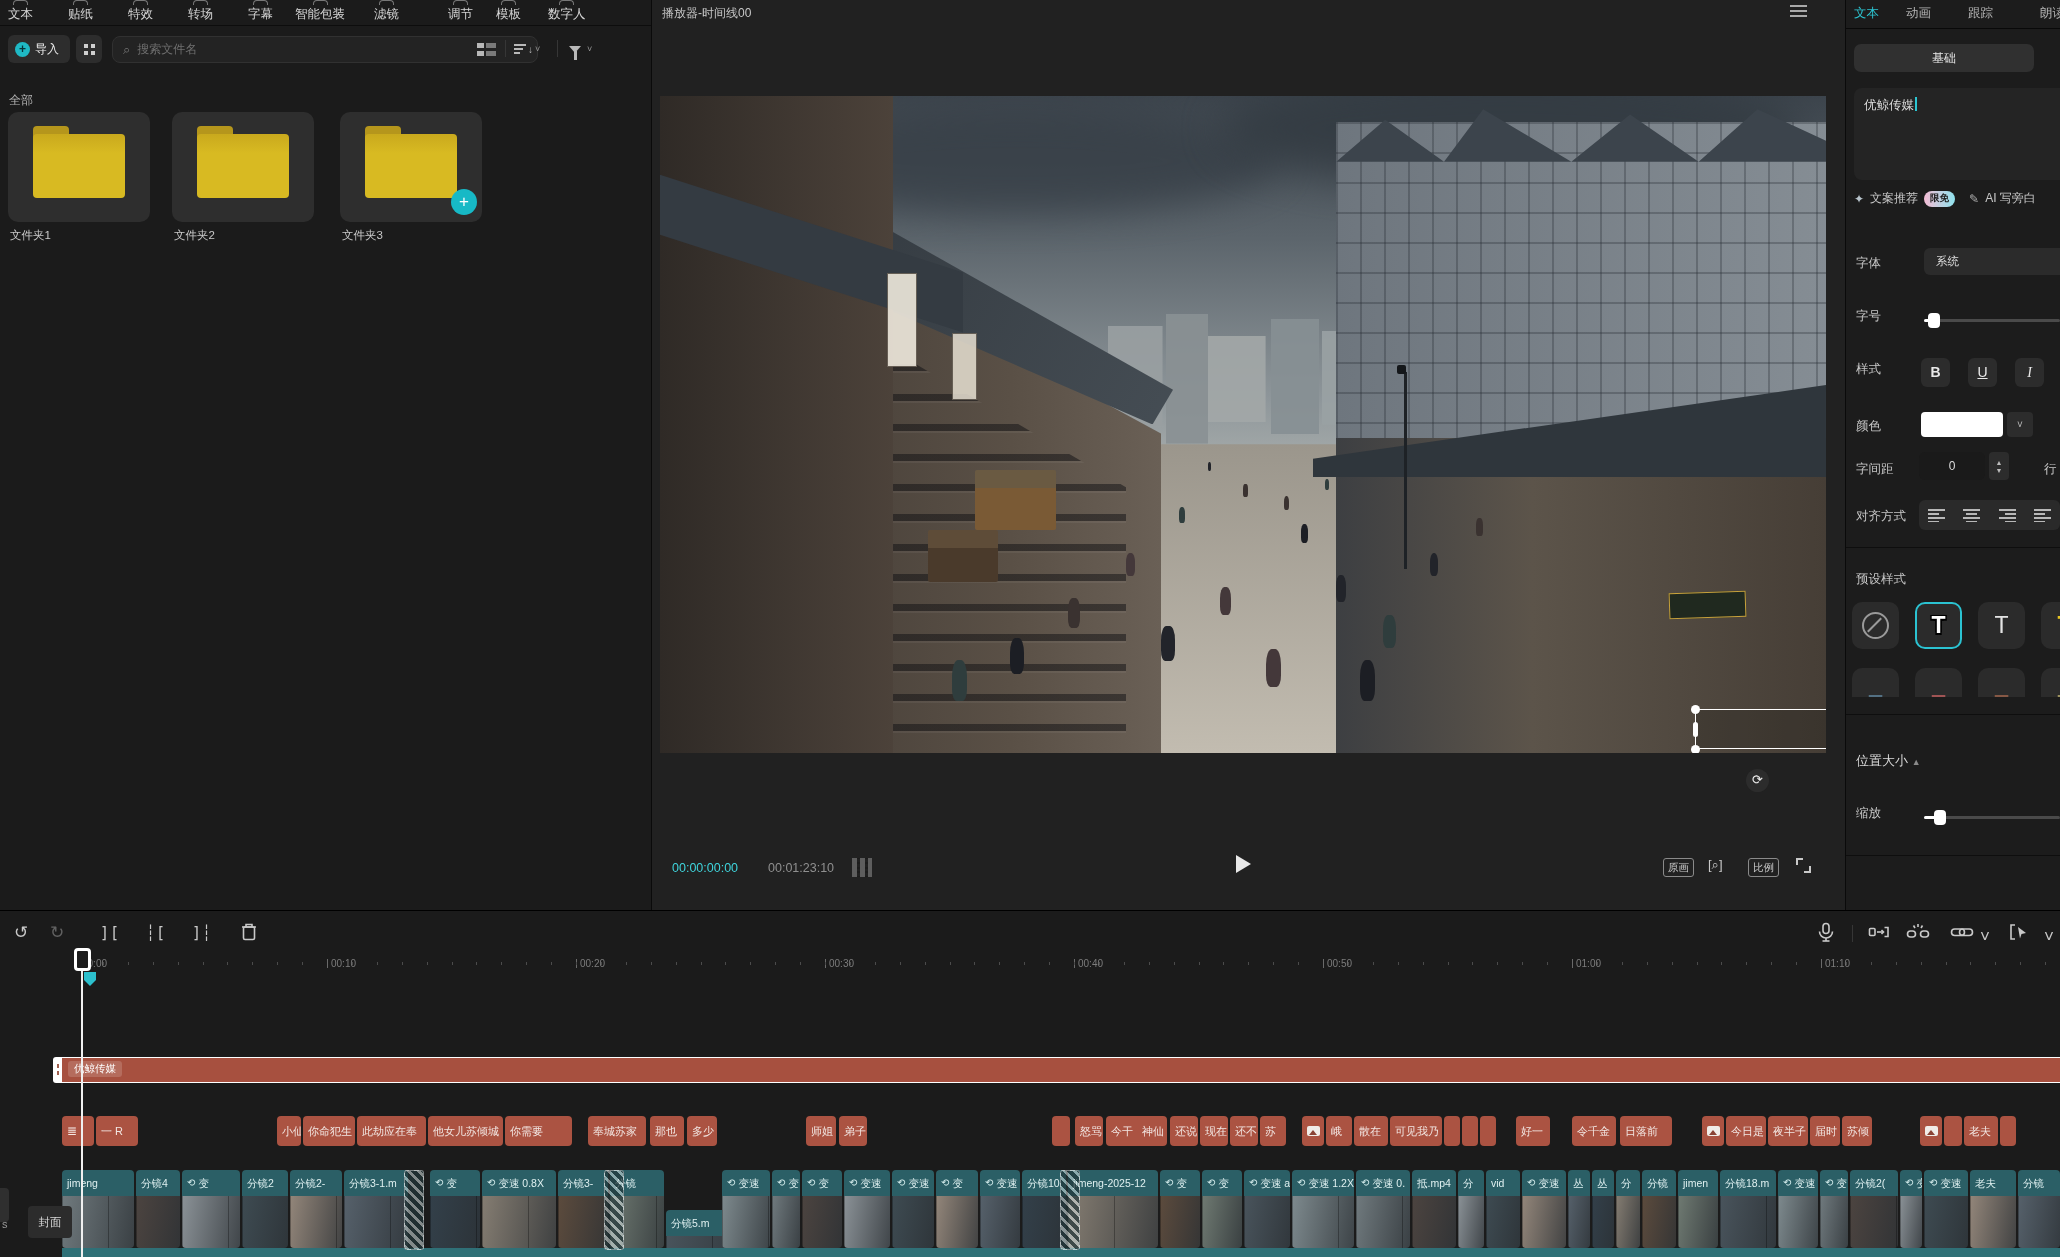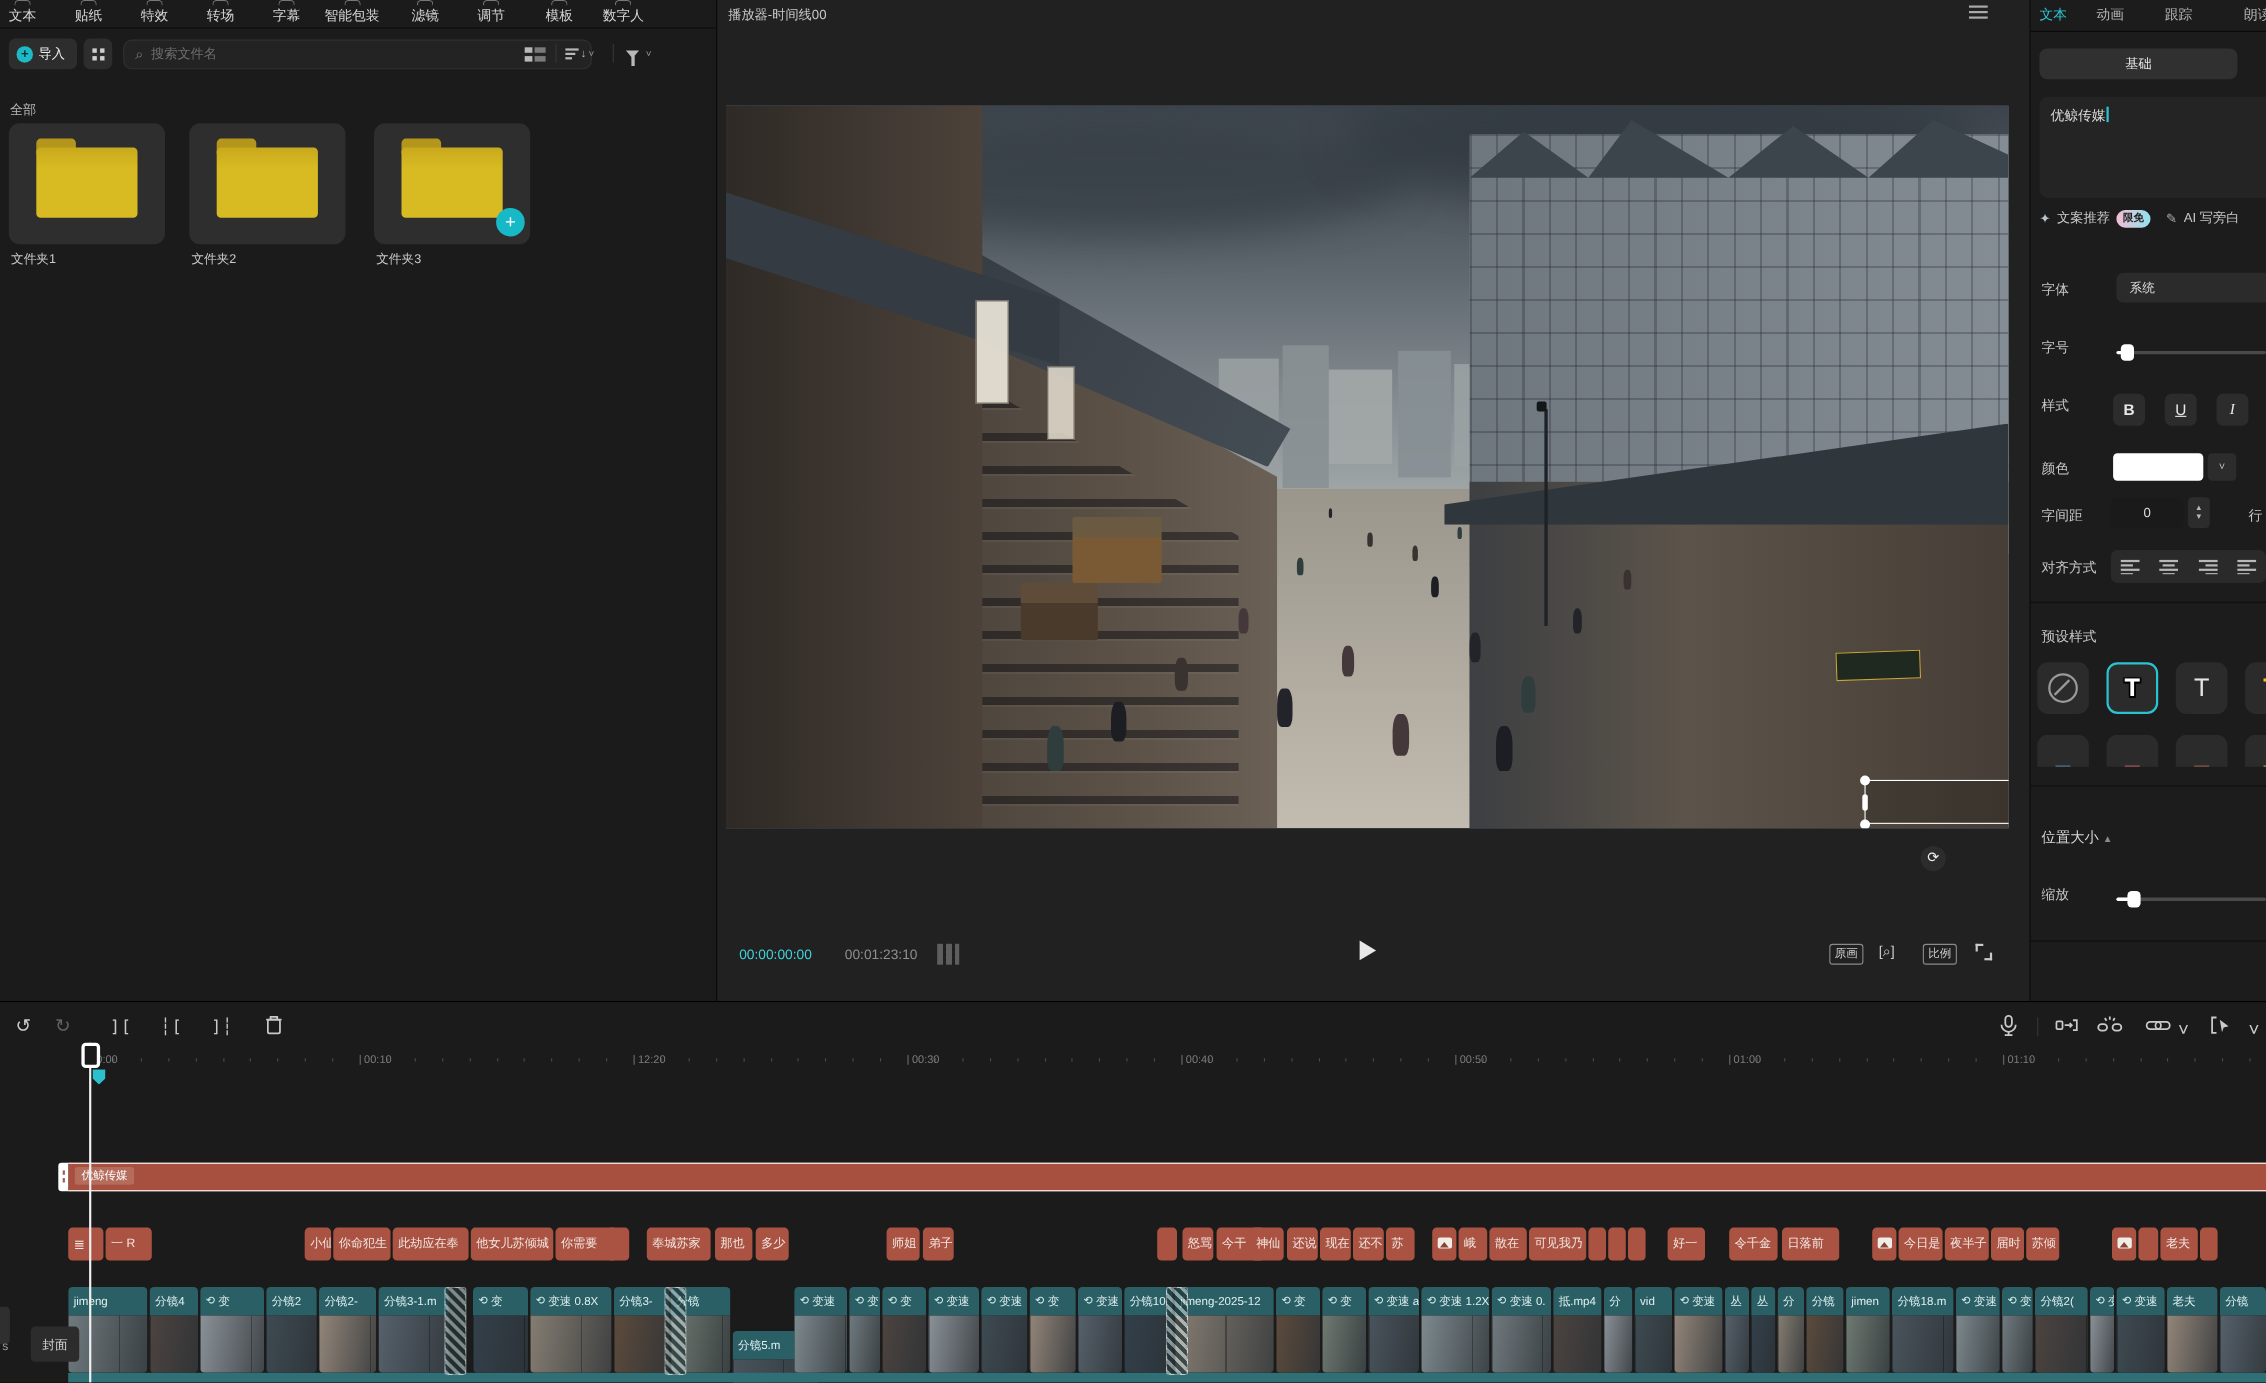--- a/index.html
+++ b/index.html
@@ -172,21 +172,21 @@
      <span class="menu-label">字幕</span>
       </div>
       <div class="menu-tab" style="left:295px;">
      <span class="menu-icon"></span>
      <span class="menu-label">智能包装</span>
       </div>
       <div class="menu-tab" style="left:374px;">
      <span class="menu-icon"></span>
      <span class="menu-label">滤镜</span>
       </div>
-      <div class="menu-tab" style="left:434px;">
+      <div class="menu-tab" style="left:448px;">
      <span class="menu-icon"></span>
      <span class="menu-label">调节</span>
       </div>
       <div class="menu-tab" style="left:496px;">
      <span class="menu-icon"></span>
      <span class="menu-label">模板</span>
       </div>
       <div class="menu-tab" style="left:548px;">
      <span class="menu-icon"></span>
      <span class="menu-label">数字人</span>
@@ -460,21 +460,21 @@
       </svg>
   </span>
   <span class="abs tl-ic chev" style="left:2044px;top:926px;">˅</span>
 
   <div id="ruler" class="abs">
       <span class="tick-major" style="left:78px;"></span>
          <span class="tick-label" style="left:82px;">00:00</span>
       <span class="tick-major" style="left:327px;"></span>
          <span class="tick-label" style="left:331px;">00:10</span>
       <span class="tick-major" style="left:576px;"></span>
-         <span class="tick-label" style="left:580px;">12:20</span>
+         <span class="tick-label" style="left:580px;">00:20</span>
       <span class="tick-major" style="left:825px;"></span>
          <span class="tick-label" style="left:829px;">00:30</span>
       <span class="tick-major" style="left:1074px;"></span>
          <span class="tick-label" style="left:1078px;">00:40</span>
       <span class="tick-major" style="left:1323px;"></span>
          <span class="tick-label" style="left:1327px;">00:50</span>
       <span class="tick-major" style="left:1572px;"></span>
          <span class="tick-label" style="left:1576px;">01:00</span>
       <span class="tick-major" style="left:1821px;"></span>
          <span class="tick-label" style="left:1825px;">01:10</span>

